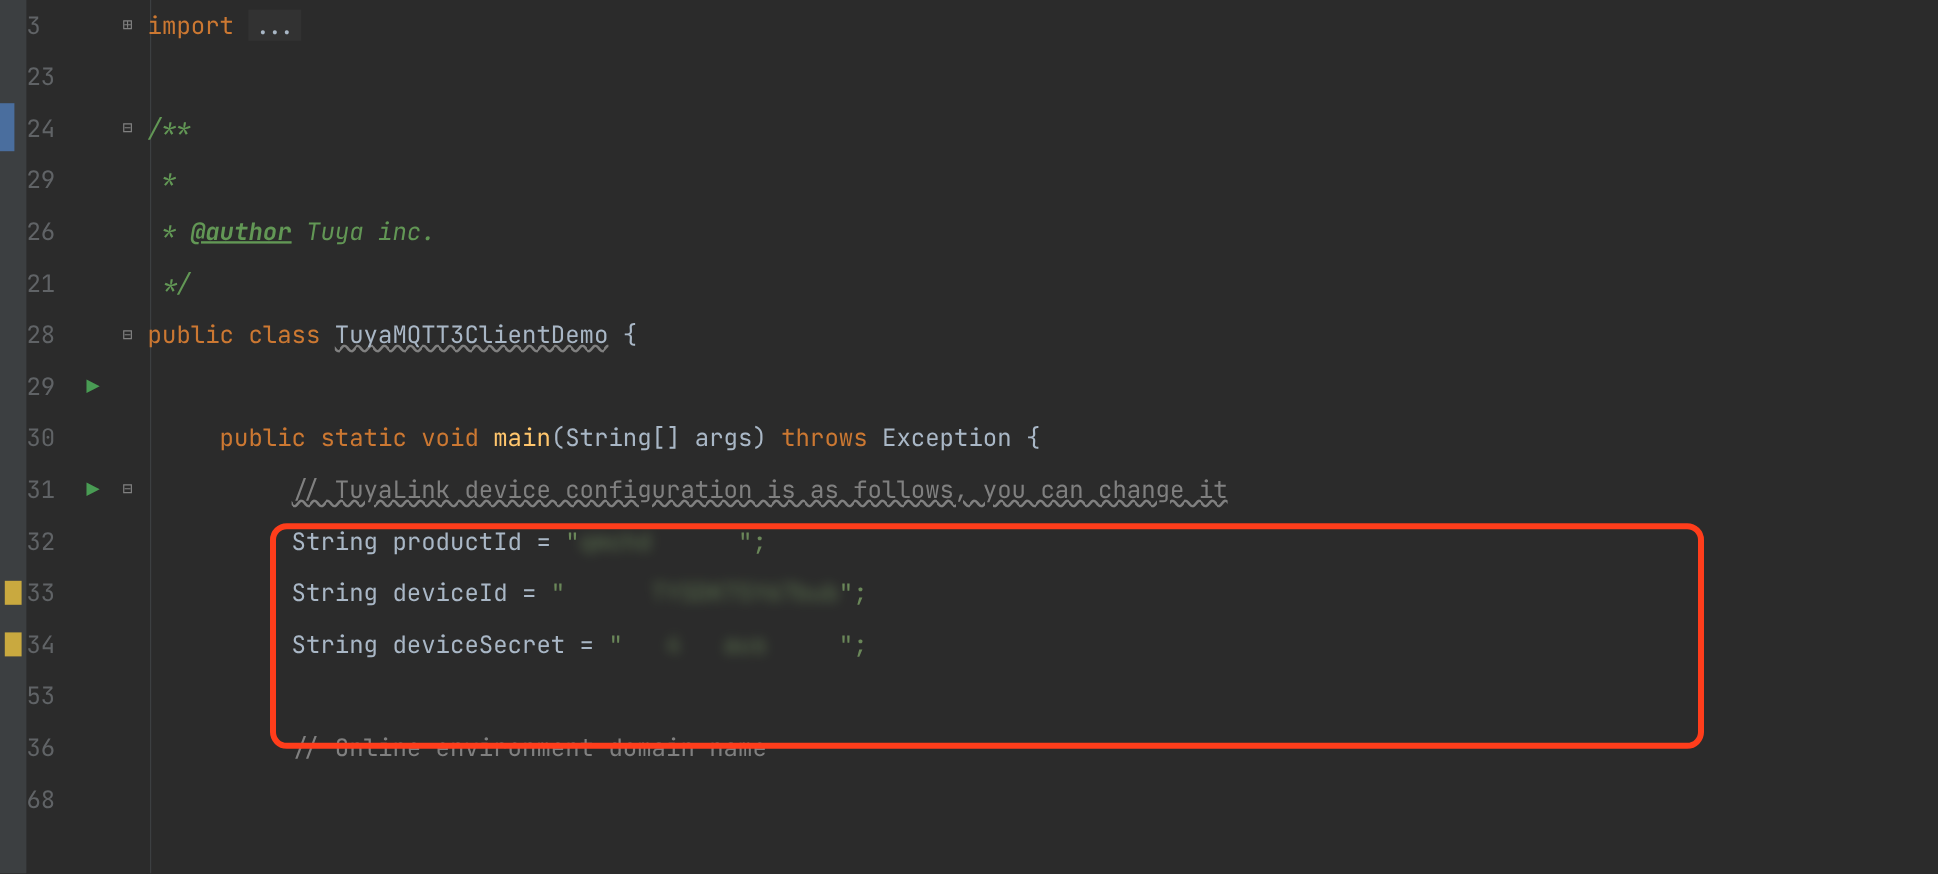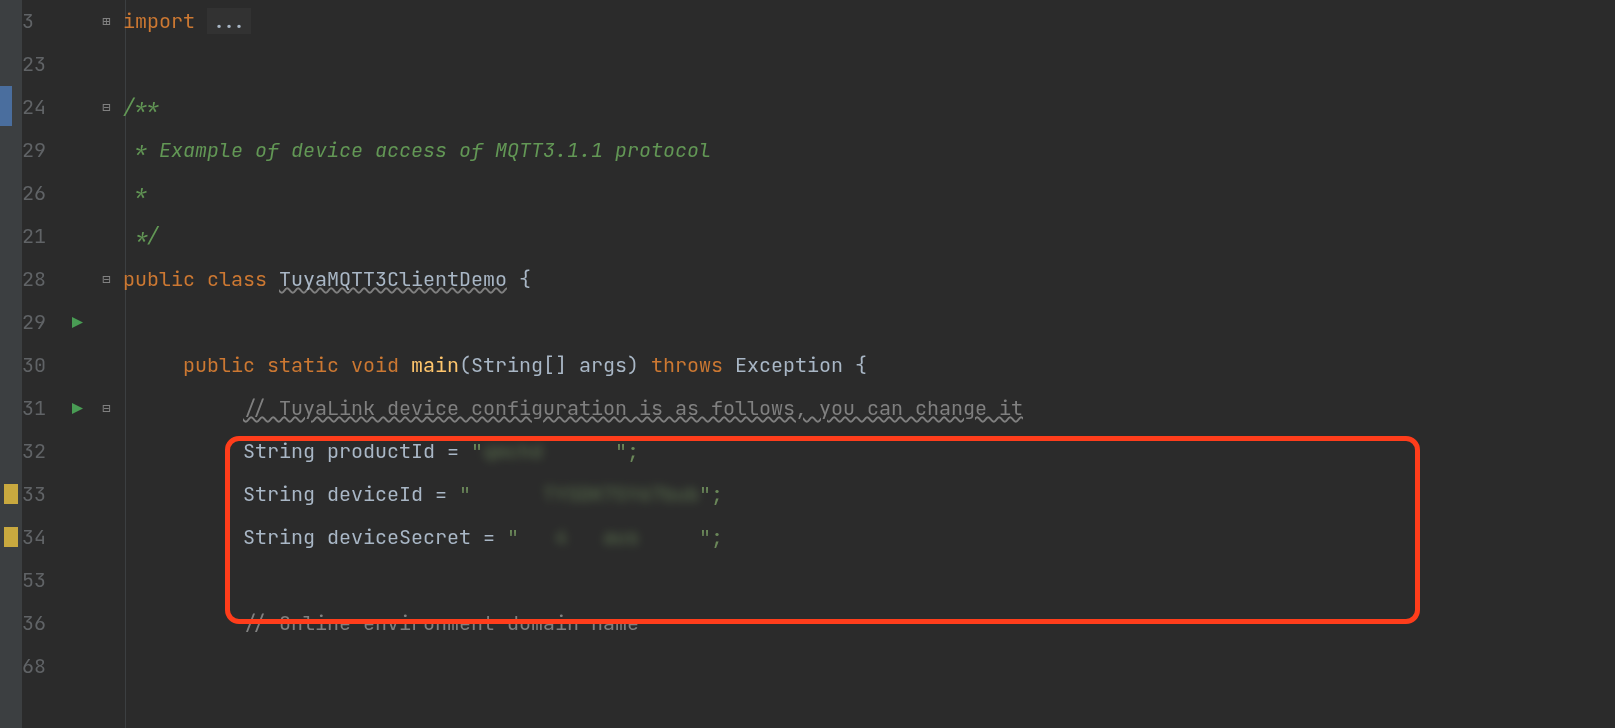--- a/index.html
+++ b/index.html
@@ -186,22 +186,22 @@
       <div class="line"></div>
     </div>
   </div>
 
   <div class="code-area">
     <div class="vertical-guide" style="left:2px"></div>
 
     <div class="line-content"><span class="kw">import </span><span class="highlight-box">...</span></div>
     <div class="line-content"></div>
     <div class="line-content"><span class="doc-comment">/**</span></div>
-    <div class="line-content"><span class="doc-comment"> * Example of device access of MQTT3.1.1 protocol</span></div>
     <div class="line-content"><span class="doc-comment"> *</span></div>
+    <div class="line-content"><span class="doc-comment"> * </span><span class="doc-tag">@author</span><span class="doc-comment"> Tuya inc.</span></div>
     <div class="line-content"><span class="doc-comment"> */</span></div>
     <div class="line-content"><span class="kw">public</span> <span class="kw">class</span> <span class="cls-name wavy">TuyaMQTT3ClientDemo</span><span> {</span></div>
     <div class="line-content"></div>
     <div class="line-content">     <span class="kw">public</span> <span class="kw">static</span> <span class="kw">void</span> <span class="method">main</span><span>(String[] args)</span> <span class="kw">throws</span> <span>Exception {</span></div>
     <div class="line-content">          <span class="comment"><span style="text-decoration:underline wavy #808080">// TuyaLink device configuration is as follows, you can change it</span></span></div>
     <div class="line-content">          <span>String </span><span>productId</span><span> = </span><span class="str">"</span><span class="str blurred">qmchd      </span><span class="str">";</span></div>
     <div class="line-content">          <span>String </span><span>deviceId</span><span> = </span><span class="str">"</span><span class="str blurred">      TYSDK7SY67bub</span><span class="str">";</span></div>
     <div class="line-content">          <span>String </span><span>deviceSecret</span><span> = </span><span class="str">"</span><span class="str blurred">   4   aus     </span><span class="str">";</span></div>
     <div class="line-content"></div>
     <div class="line-content">          <span class="comment">// Online environment domain name</span></div>

